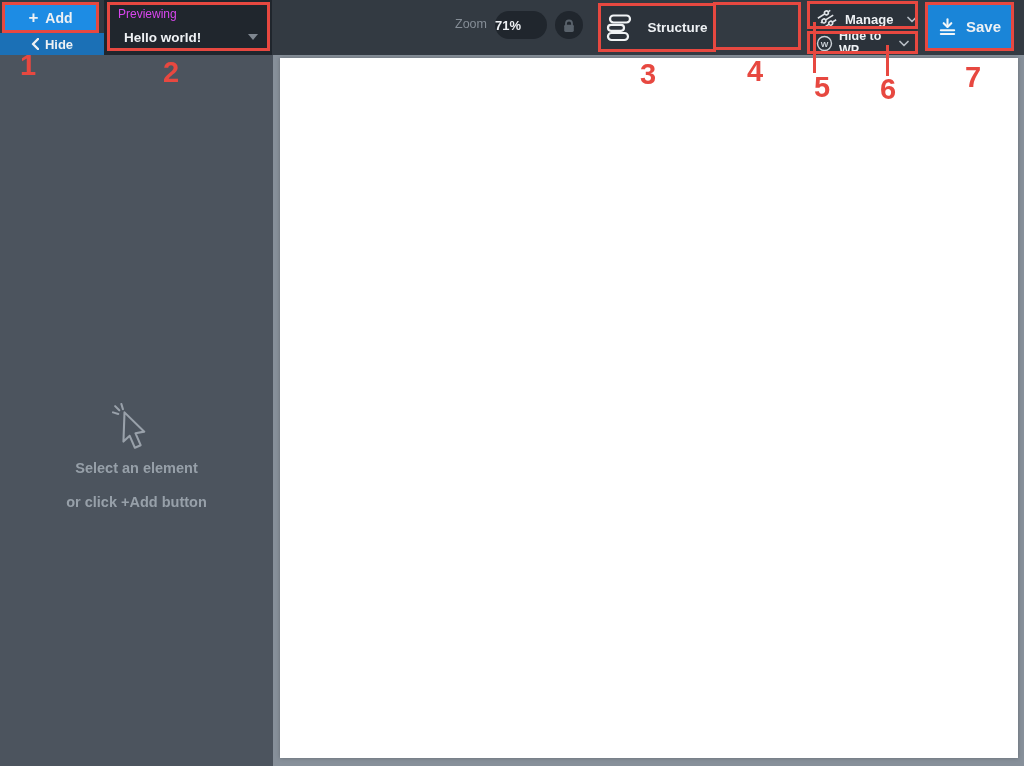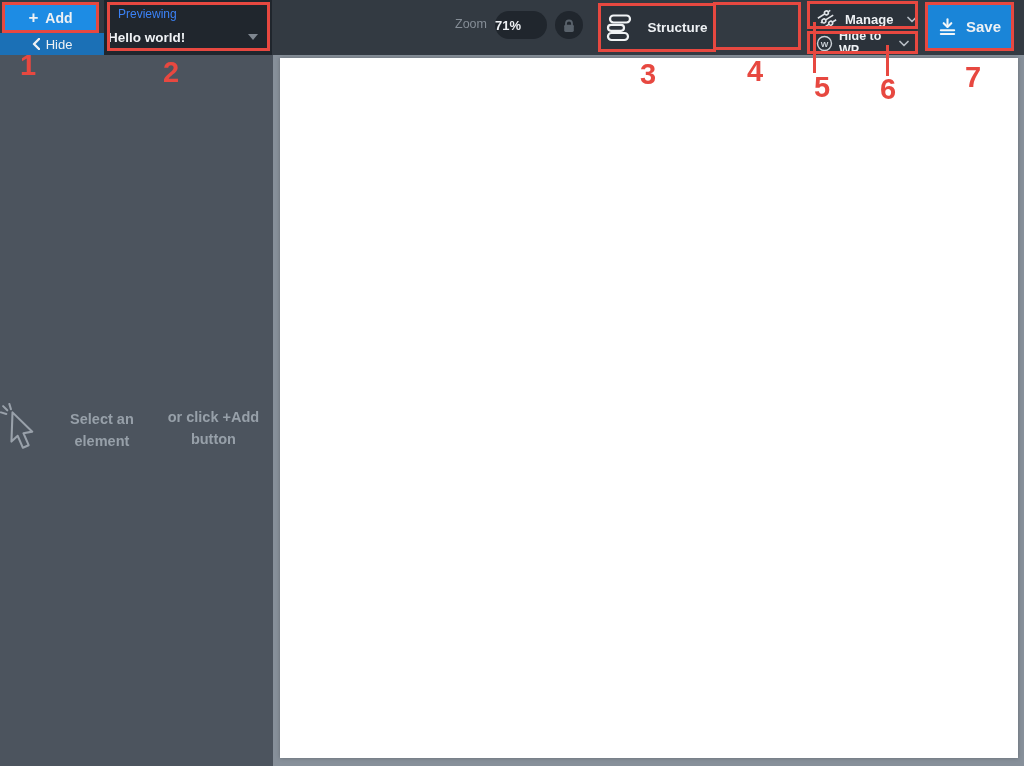--- a/index.html
+++ b/index.html
@@ -14,25 +14,25 @@
        font-family:"Liberation Sans",sans-serif;color:var(--txt);}
   .abs{position:absolute}
   
   .topbar{left:0;top:0;width:1024px;height:55px;background:var(--topbar);z-index:2}
   .add-btn{left:2px;top:2px;width:97px;height:31px;background:var(--blue);
            display:flex;align-items:center;justify-content:center;gap:7px;
            font-weight:bold;font-size:14px;cursor:pointer}
   .plus{font-size:17px;font-weight:bold;line-height:1}
   .hide-bar{left:0;top:33px;width:104px;height:22px;background:var(--bluebar);
             display:flex;align-items:center;justify-content:center;gap:6px;
-            font-weight:normal;font-size:13px;cursor:pointer}
+            font-weight:bold;font-size:13px;cursor:pointer}
   .preview-panel{left:104px;top:0;width:168px;height:55px;background:var(--panel)}
-  .preview-label{left:14px;top:7px;font-size:12px;color:#3b82f6}
+  .preview-label{left:14px;top:7px;font-size:12px;color:#d946ef}
   .page-select{left:4px;top:24px;width:160px;height:26px;display:flex;align-items:center;
-               cursor:pointer;font-weight:bold;font-size:13.5px}
+               padding-left:16px;cursor:pointer;font-weight:bold;font-size:13.5px}
   .tri-down{left:144px;top:34px;width:0;height:0;border-left:5px solid transparent;
             border-right:5px solid transparent;border-top:6px solid #7f8790}
   .zoom-label{left:455px;top:17px;width:36px;text-align:left;font-size:12.5px;color:var(--muted)}
   .zoom-pill{left:495px;top:11px;width:52px;height:28px;border-radius:14px;background:var(--panel);
              display:flex;align-items:center;justify-content:flex-start;
              font-weight:bold;font-size:13px;cursor:pointer}
   .lock-circle{left:555px;top:11px;width:28px;height:28px;border-radius:50%;background:var(--panel);
                display:flex;align-items:center;justify-content:center;cursor:pointer}
   .structure-btn{left:598px;top:3px;width:118px;height:49px;background:var(--cell2);
                  display:flex;align-items:center;justify-content:center;gap:15px;
@@ -43,21 +43,21 @@
               font-weight:bold;font-size:13px;cursor:pointer}
   .wp-row{left:808px;top:32px;width:109px;height:22px;background:var(--cell);
           display:flex;align-items:center;padding:0 8px;gap:6px;
           font-weight:bold;font-size:12.5px;cursor:pointer}
   .grow{flex:1}
   .save-btn{left:925px;top:2px;width:89px;height:49px;background:var(--blue2);
             display:flex;align-items:center;justify-content:center;gap:9px;
             font-weight:bold;font-size:15px;cursor:pointer}
   
   .sidebar{left:0;top:55px;width:273px;height:711px;background:var(--sidebar);z-index:1}
-  .empty-state{left:0;top:348px;width:273px;display:flex;flex-direction:row;align-items:center}
+  .empty-state{left:0;top:348px;width:273px;display:flex;flex-direction:column;align-items:center}
   .empty-text{margin-top:4px;font-size:14.5px;font-weight:bold;color:#97a0a9;
               line-height:22px;text-align:center}
   .canvas{left:273px;top:55px;width:751px;height:711px;background:var(--gutter)}
   .page{left:280px;top:58px;width:738px;height:700px;background:#ffffff;
         box-shadow:0 0 4px rgba(0,0,0,.25);z-index:1}
   
   .ann-box{border:3px solid var(--red);z-index:50;pointer-events:none}
   .ann-num{z-index:50;color:var(--red);font-size:29px;font-weight:bold;line-height:1;
            transform:translateX(-50%);pointer-events:none}
   .ann-line{width:3px;background:var(--red);z-index:50;pointer-events:none}
@@ -175,21 +175,21 @@
   <div class="abs empty-state">
     <span>
       <svg width="50" height="50" viewBox="0 0 48 48" fill="none" stroke="#99a1aa" stroke-width="2" stroke-linecap="round" stroke-linejoin="round">
         <line x1="9" y1="1" x2="10.5" y2="6"></line>
         <line x1="1" y1="9" x2="6" y2="10.5"></line>
         <line x1="3" y1="3" x2="7" y2="7"></line>
         <path d="M12 9 L31 27.5 L22.5 29 L27.5 40.5 L22 43 L17 31.5 L11 37 Z"></path>
       </svg>
     </span>
     <div class="empty-text">Select an element</div>
-    <div class="empty-text" style="margin-top:0">or click +Add button</div>
+    <div class="empty-text" style="margin-top:12px">or click +Add button</div>
   </div>
 </div>
 
 <div class="abs canvas"></div>
 <div class="abs page"></div>
 
 <div class="abs ann-box" style="left:2px;top:2px;width:97px;height:31px"></div>
 <div class="abs ann-box" style="left:107px;top:2px;width:163px;height:49px"></div>
 <div class="abs ann-box" style="left:598px;top:3px;width:118px;height:49px"></div>
 <div class="abs ann-box" style="left:713px;top:2px;width:88px;height:48px"></div>

